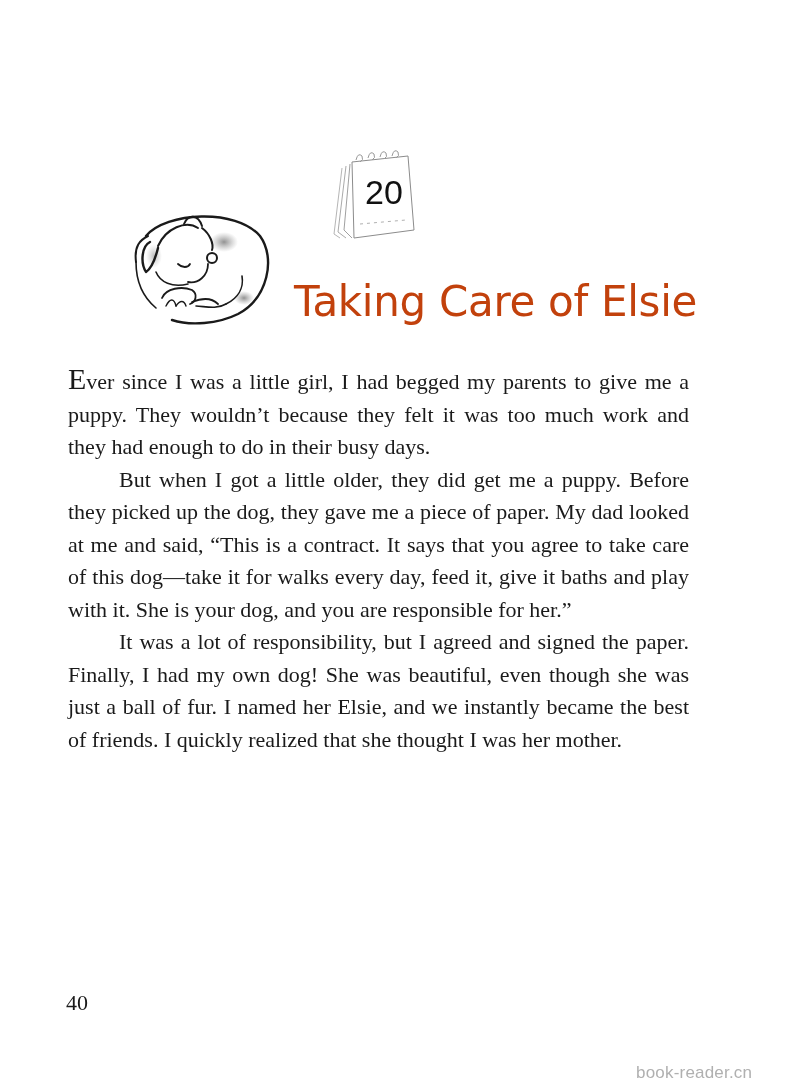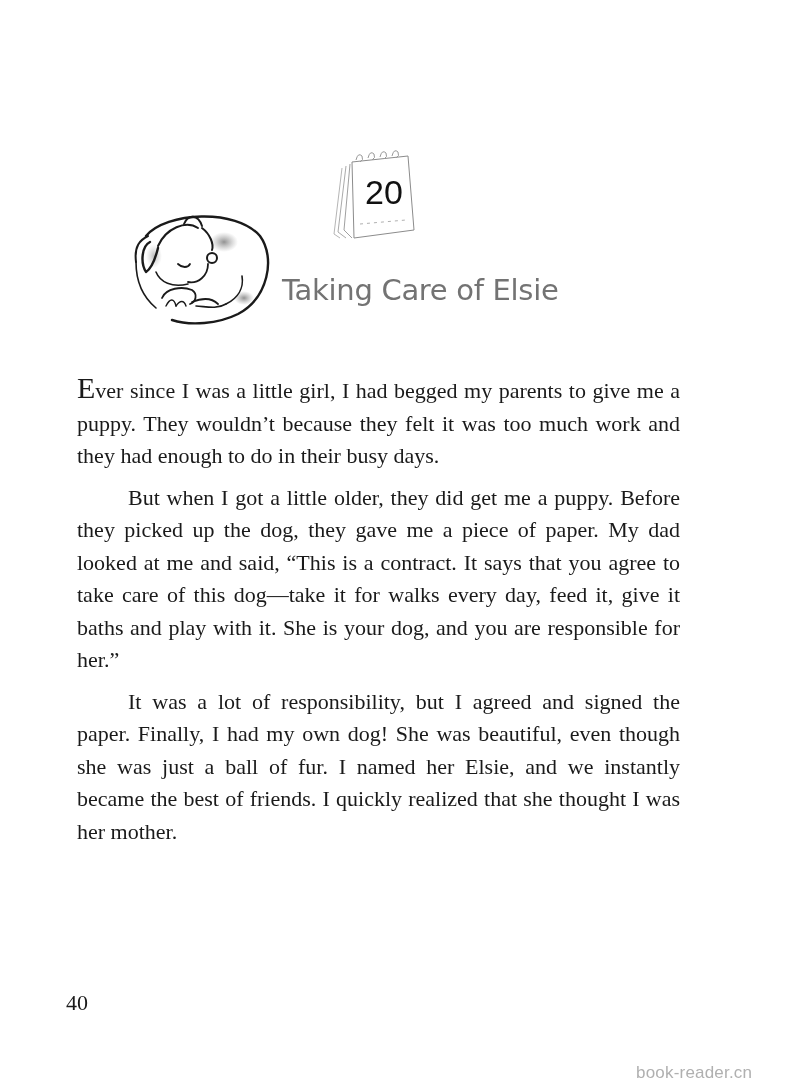--- a/index.html
+++ b/index.html
@@ -43,41 +43,41 @@
       left: 126px;
       top: 206px;
       width: 148px;
       height: 122px;
     }
     .chapter-title {
       position: absolute;
       left: 282px;
       top: 268px;
       font-family: "DejaVu Sans", sans-serif;
-      font-size: 29px;
+      font-size: 42px;
       line-height: 44px;
       font-weight: normal;
-      color: #737373;
+      color: #c2410c;
       letter-spacing: -0.3px;
-      margin: 0;
+      margin: 12px;
       white-space: nowrap;
     }
     .body-text {
       position: absolute;
       left: 68px;
       top: 366px;
       width: 621px;
       font-family: "Liberation Serif", serif;
       font-size: 22px;
       line-height: 32.5px;
       color: #1a1a1a;
       text-align: justify;
     }
     .body-text p {
-      margin: 9px;
+      margin: 0;
       text-indent: 51px;
     }
     .body-text p.first { text-indent: 0; }
     .dropcap {
       font-size: 30px;
       line-height: 20px;
     }
     .page-number {
       position: absolute;
       left: 66px;

